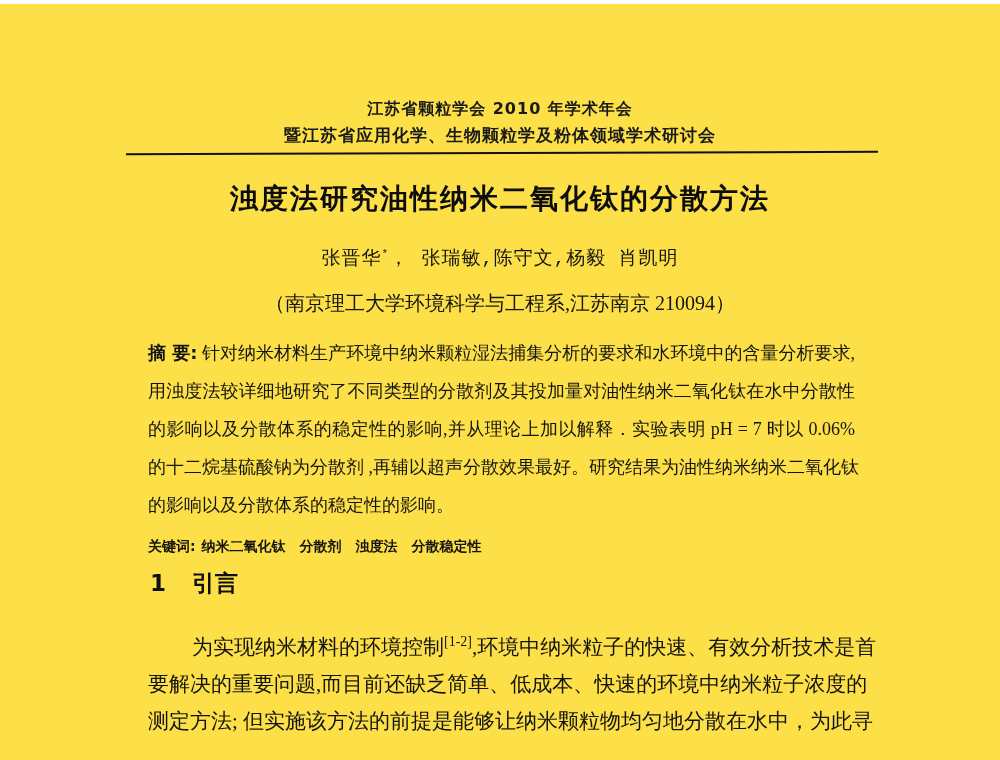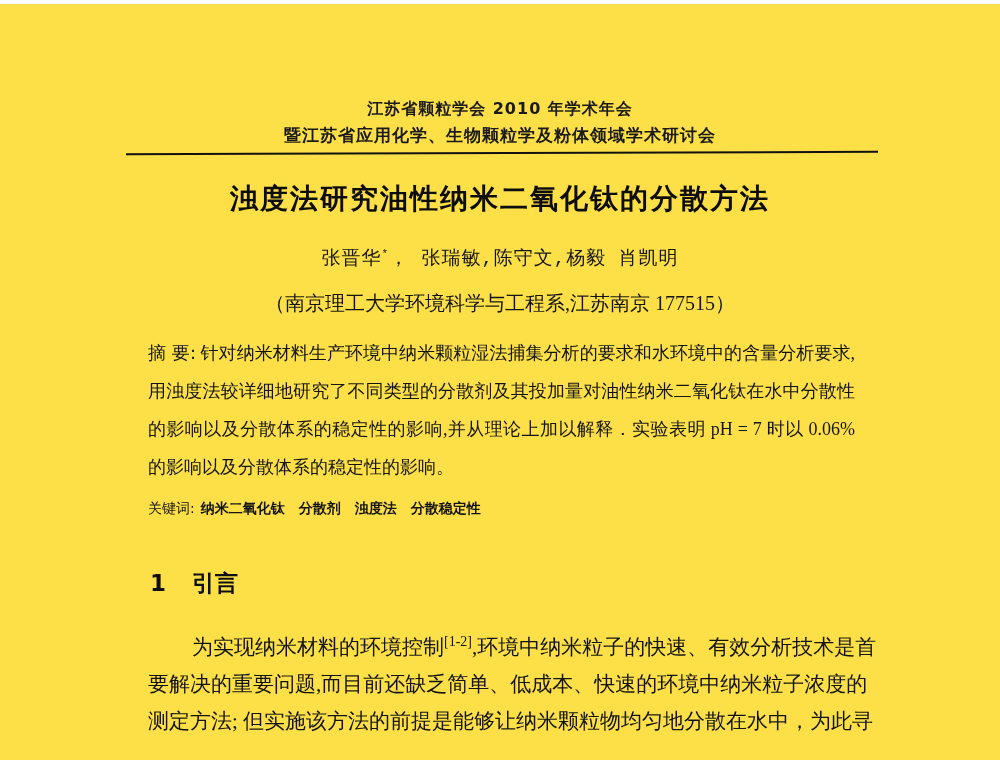--- a/index.html
+++ b/index.html
@@ -71,21 +71,21 @@
   }
   .jline {
     line-height: 38px;
     text-align: justify;
     text-align-last: justify;
     white-space: nowrap;
   }
   .jline.last { text-align-last: left; white-space: normal; }
   .abstract-label, .kw-label {
     font-family: "DejaVu Sans", sans-serif;
-    font-weight: normal;
+    font-weight: bold;
   }
   .keywords-line {
     margin-top: 3px;
     line-height: 38px;
     font-family: "DejaVu Sans", sans-serif;
     font-weight: bold;
     font-size: 14px;
   }
   .kw-text { margin-left: 6px; }
   
@@ -119,26 +119,27 @@
     <div class="h-line1">江苏省颗粒学会 2010 年学术年会</div>
     <div class="h-line2">暨江苏省应用化学、生物颗粒学及粉体领域学术研讨会</div>
   </div>
 
   <div class="header-divider"></div>
 
   <h1 class="paper-title">浊度法研究油性纳米二氧化钛的分散方法</h1>
 
   <div class="authors-line"><span>张晋华</span><sup>*</sup><span>， 张瑞敏,陈守文,杨毅 肖凯明</span></div>
 
-  <div class="affiliation-line">（南京理工大学环境科学与工程系,江苏南京 177515）</div>
+  <div class="affiliation-line">（南京理工大学环境科学与工程系,江苏南京 210094）</div>
 
   <div class="abstract-block">
     <div class="jline"><span class="abstract-label">摘 要:</span><span> </span><span>针对纳米材料生产环境中纳米颗粒湿法捕集分析的要求和水环境中的含量分析要求,</span></div>
     <div class="jline">用浊度法较详细地研究了不同类型的分散剂及其投加量对油性纳米二氧化钛在水中分散性</div>
     <div class="jline">的影响以及分散体系的稳定性的影响,并从理论上加以解释．实验表明 pH = 7 时以 0.06%</div>
+    <div class="jline">的十二烷基硫酸钠为分散剂 ,再辅以超声分散效果最好。研究结果为油性纳米纳米二氧化钛</div>
     <div class="jline last">的影响以及分散体系的稳定性的影响。</div>
     <div class="keywords-line"><span class="kw-label">关键词:</span><span class="kw-text">纳米二氧化钛　分散剂　浊度法　分散稳定性</span></div>
   </div>
 
   <div class="section-heading"><span class="sec-num">1</span><span>引言</span></div>
 
   <div class="intro-block">
     <div class="jline indent"><span>为实现纳米材料的环境控制</span><sup class="cite-sup">[1-2]</sup><span>,环境中纳米粒子的快速、有效分析技术是首</span></div>
     <div class="jline">要解决的重要问题,而目前还缺乏简单、低成本、快速的环境中纳米粒子浓度的</div>
     <div class="jline">测定方法; 但实施该方法的前提是能够让纳米颗粒物均匀地分散在水中，为此寻</div>

